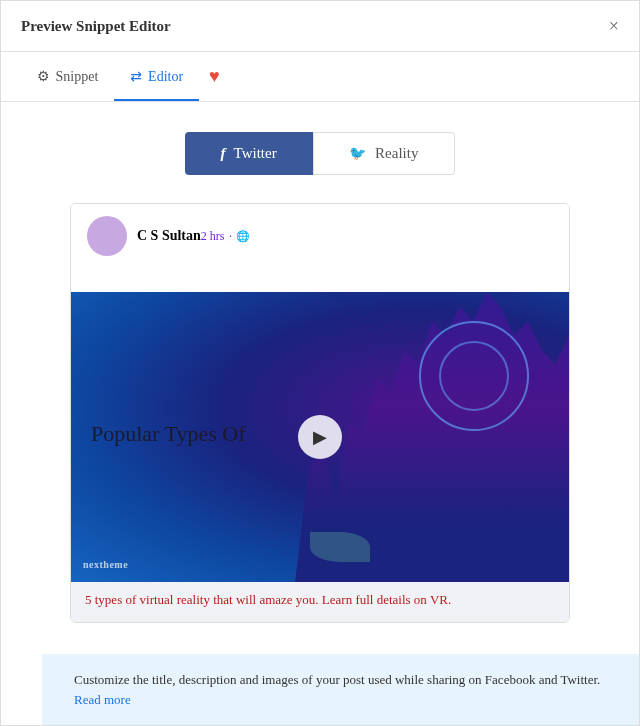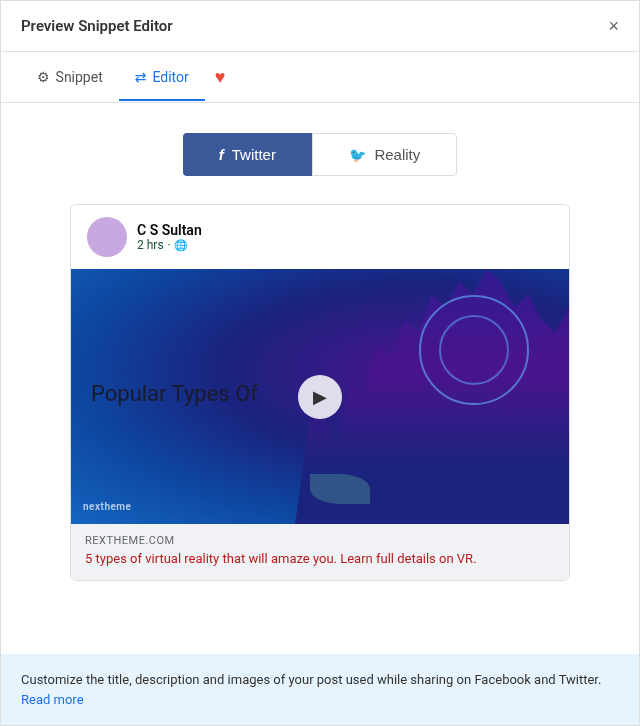--- a/index.html
+++ b/index.html
@@ -1,15 +1,15 @@
 <!DOCTYPE html>
 <html><head>
   <meta charset="utf-8">
   <style>
-    * { box-sizing: border-box; margin: 0; padding: 0; }
+    * { box-sizing: border-box; margin: 0; padding: 0; font-family: Liberation Serif, serif; }
     body {
       font-family: -apple-system, BlinkMacSystemFont, 'Segoe UI', Roboto, sans-serif;
       background: #f0f0f0;
       display: flex;
       justify-content: center;
       align-items: flex-start;
       min-height: 726px;
     }
     .dialog {
       background: #fff;
@@ -123,46 +123,47 @@
     }
     .avatar {
       width: 40px;
       height: 40px;
       border-radius: 50%;
       background: #c8a8e0;
       flex-shrink: 0;
     }
     .card-meta {
       display: flex;
-      flex-direction: column;
+      flex-direction: row;
     }
     .card-author {
       font-size: 14px;
       font-weight: 600;
       color: #050505;
     }
     .card-time {
       font-size: 12px;
-      color: #14532d;
+      color: #6d28d9;
       display: flex;
       align-items: center;
       gap: 4px;
     }
     .globe-icon {
       font-size: 11px;
     }
     .card-image {
       width: 100%;
-      height: 255px;
+      height: 290px;
       background: linear-gradient(135deg, #e8f0fe 0%, #c5cae9 30%, #1a237e 60%, #311b92 100%);
       position: relative;
       overflow: hidden;
       display: flex;
       align-items: center;
       justify-content: center;
+      margin-top: 24px;
     }
     .card-image-bg {
       position: absolute;
       inset: 0;
       background:
         radial-gradient(ellipse at 70% 40%, #4a148c 0%, #1a237e 40%, #0d47a1 70%, #1565c0 100%);
     }
     .card-image-text {
       position: absolute;
       left: 20px;
@@ -263,22 +264,23 @@
       font-weight: 600;
       color: #050505;
       margin-bottom: 4px;
     }
     .card-description {
       font-size: 13px;
       color: #b91c1c;
     }
     .info-bar {
       background: #e8f4fd;
-      padding: 16px 20px;
+      padding: 16px 32px;
       margin-top: auto;
+      margin-left: 41px;
     }
     .info-bar-text {
       font-size: 13px;
       color: #333;
       line-height: 1.5;
     }
     .info-bar-text a {
       color: #1a73e8;
       text-decoration: none;
     }
@@ -350,21 +352,20 @@
         </div>
         <div class="card-image-text">
           <div class="popular">Popular Types Of</div>
         </div>
         <div class="play-btn">▶</div>
         <div class="leaf-deco"></div>
         <div class="brand-label">nextheme</div>
       </div>
 
       <div class="card-info">
-        <div class="card-domain">REXTHEME.COM</div>
         <div class="card-description">5 types of virtual reality that will amaze you. Learn full details on VR.</div>
       </div>
     </div>
   </div>
 
   <div class="info-bar">
     <div class="info-bar-text">
       <span>Customize the title, description and images of your post used while sharing on Facebook and Twitter.</span>
       <a href="#">Read more</a>
     </div>

